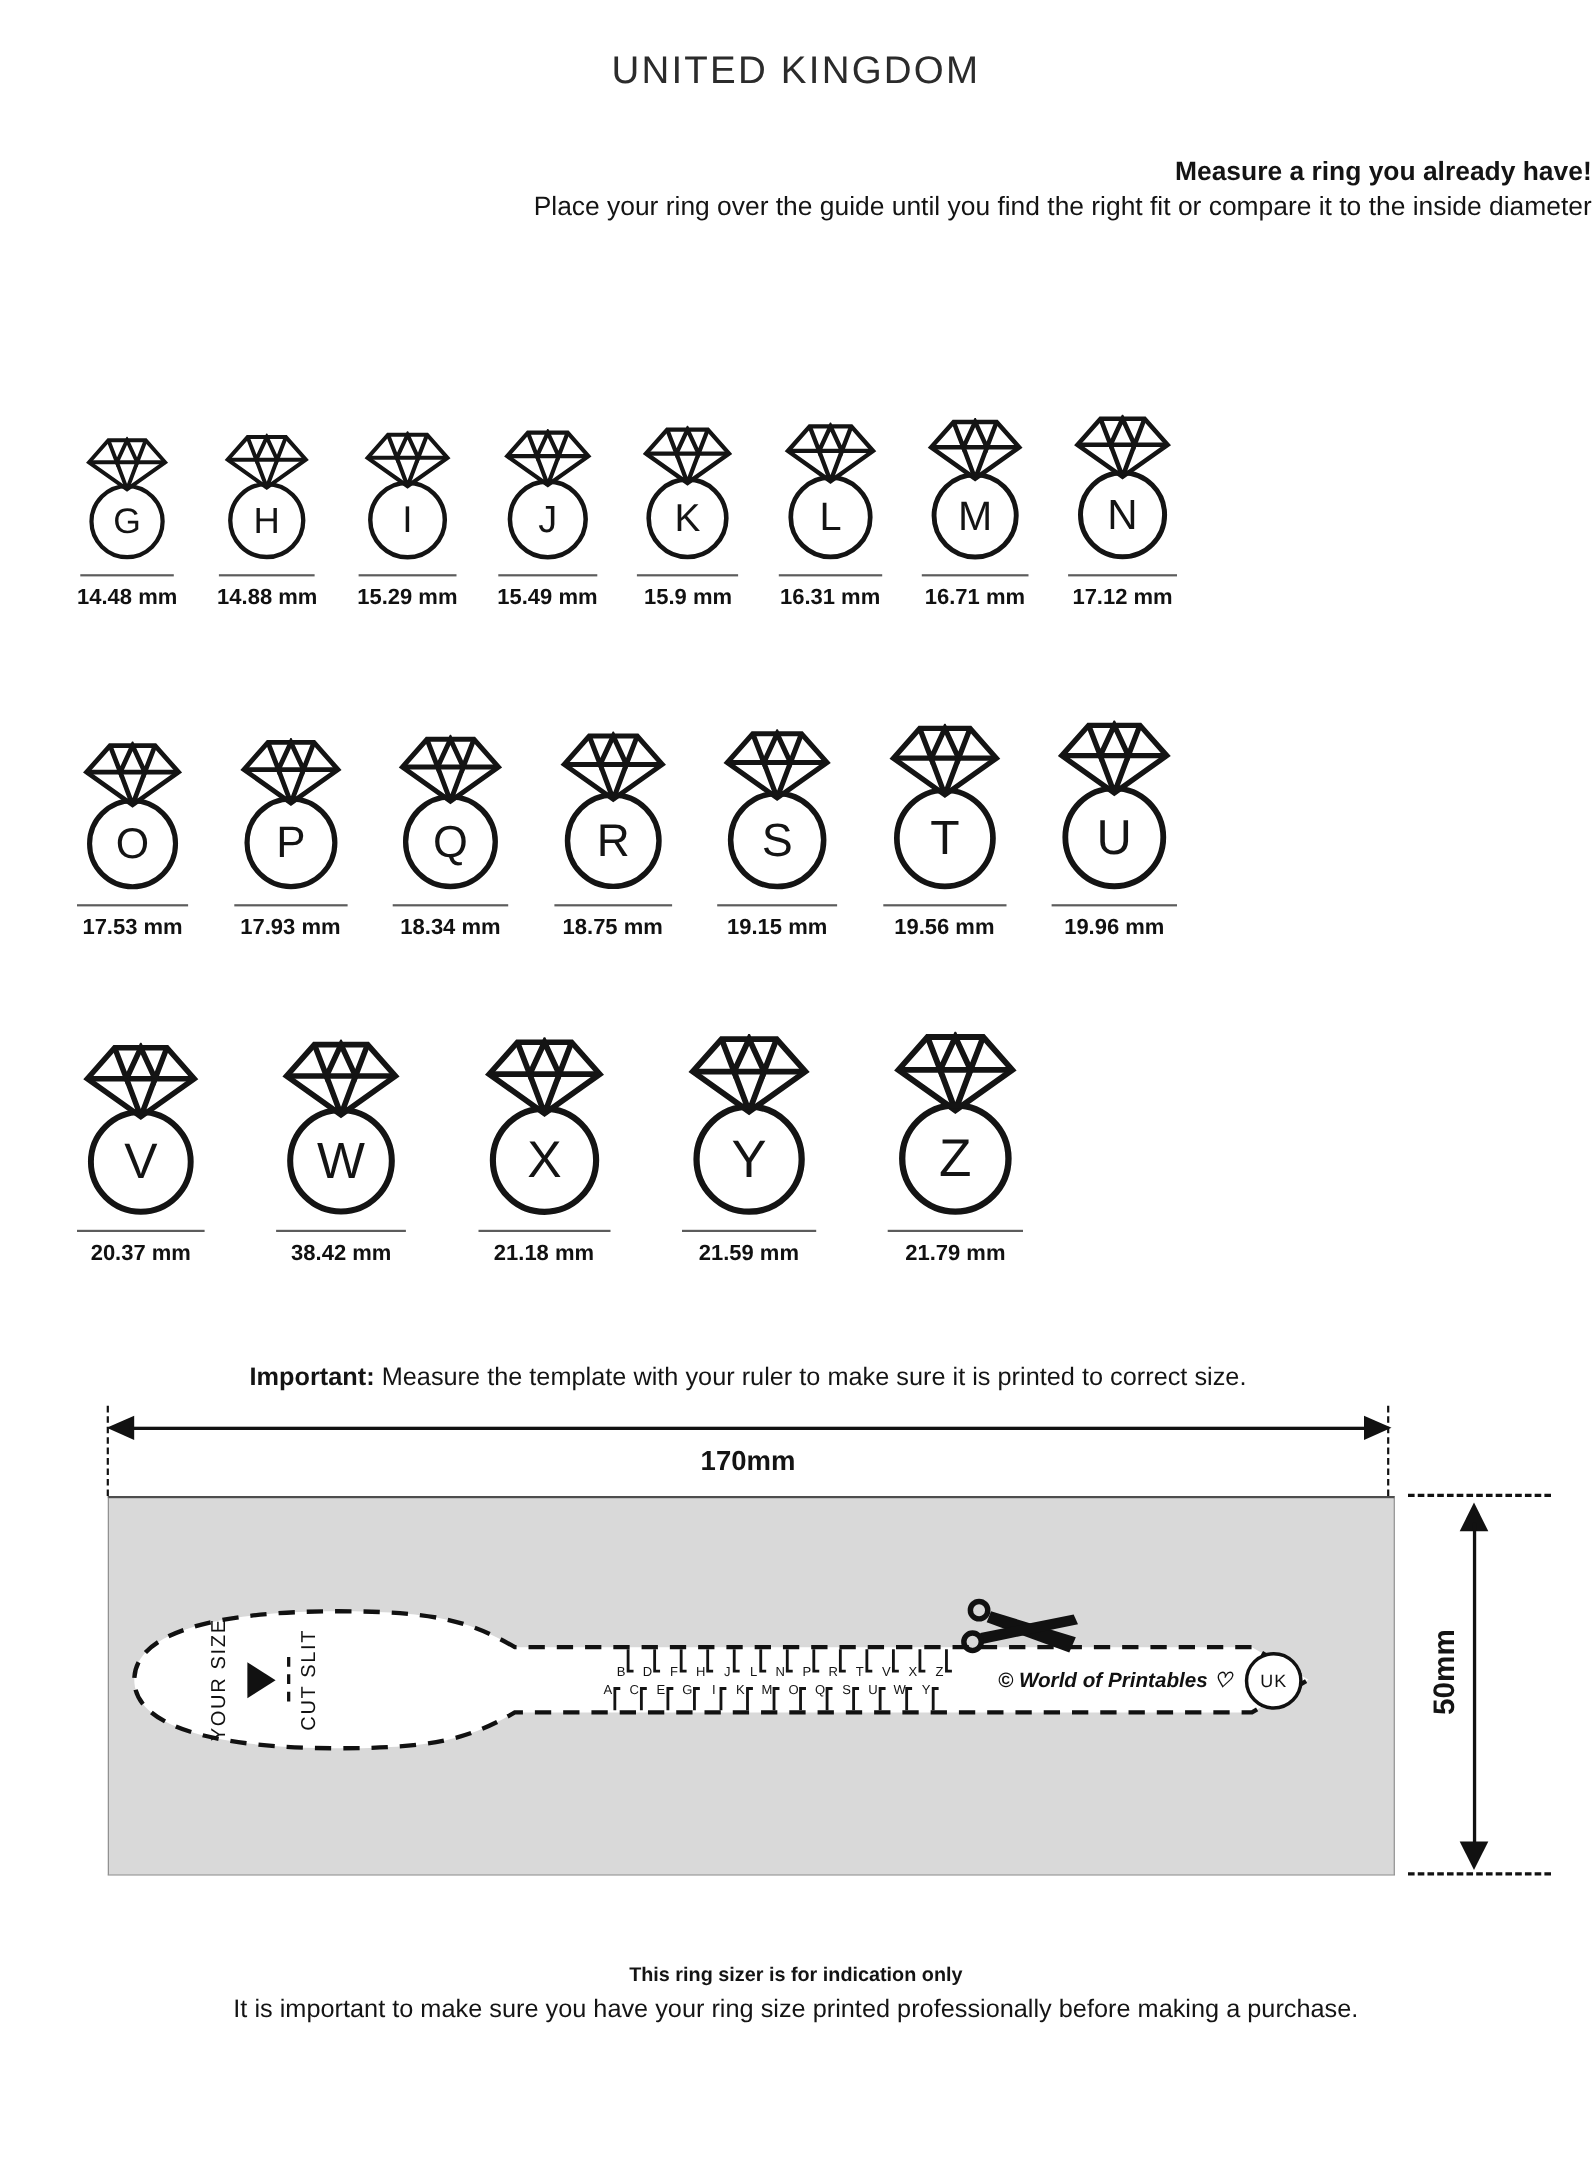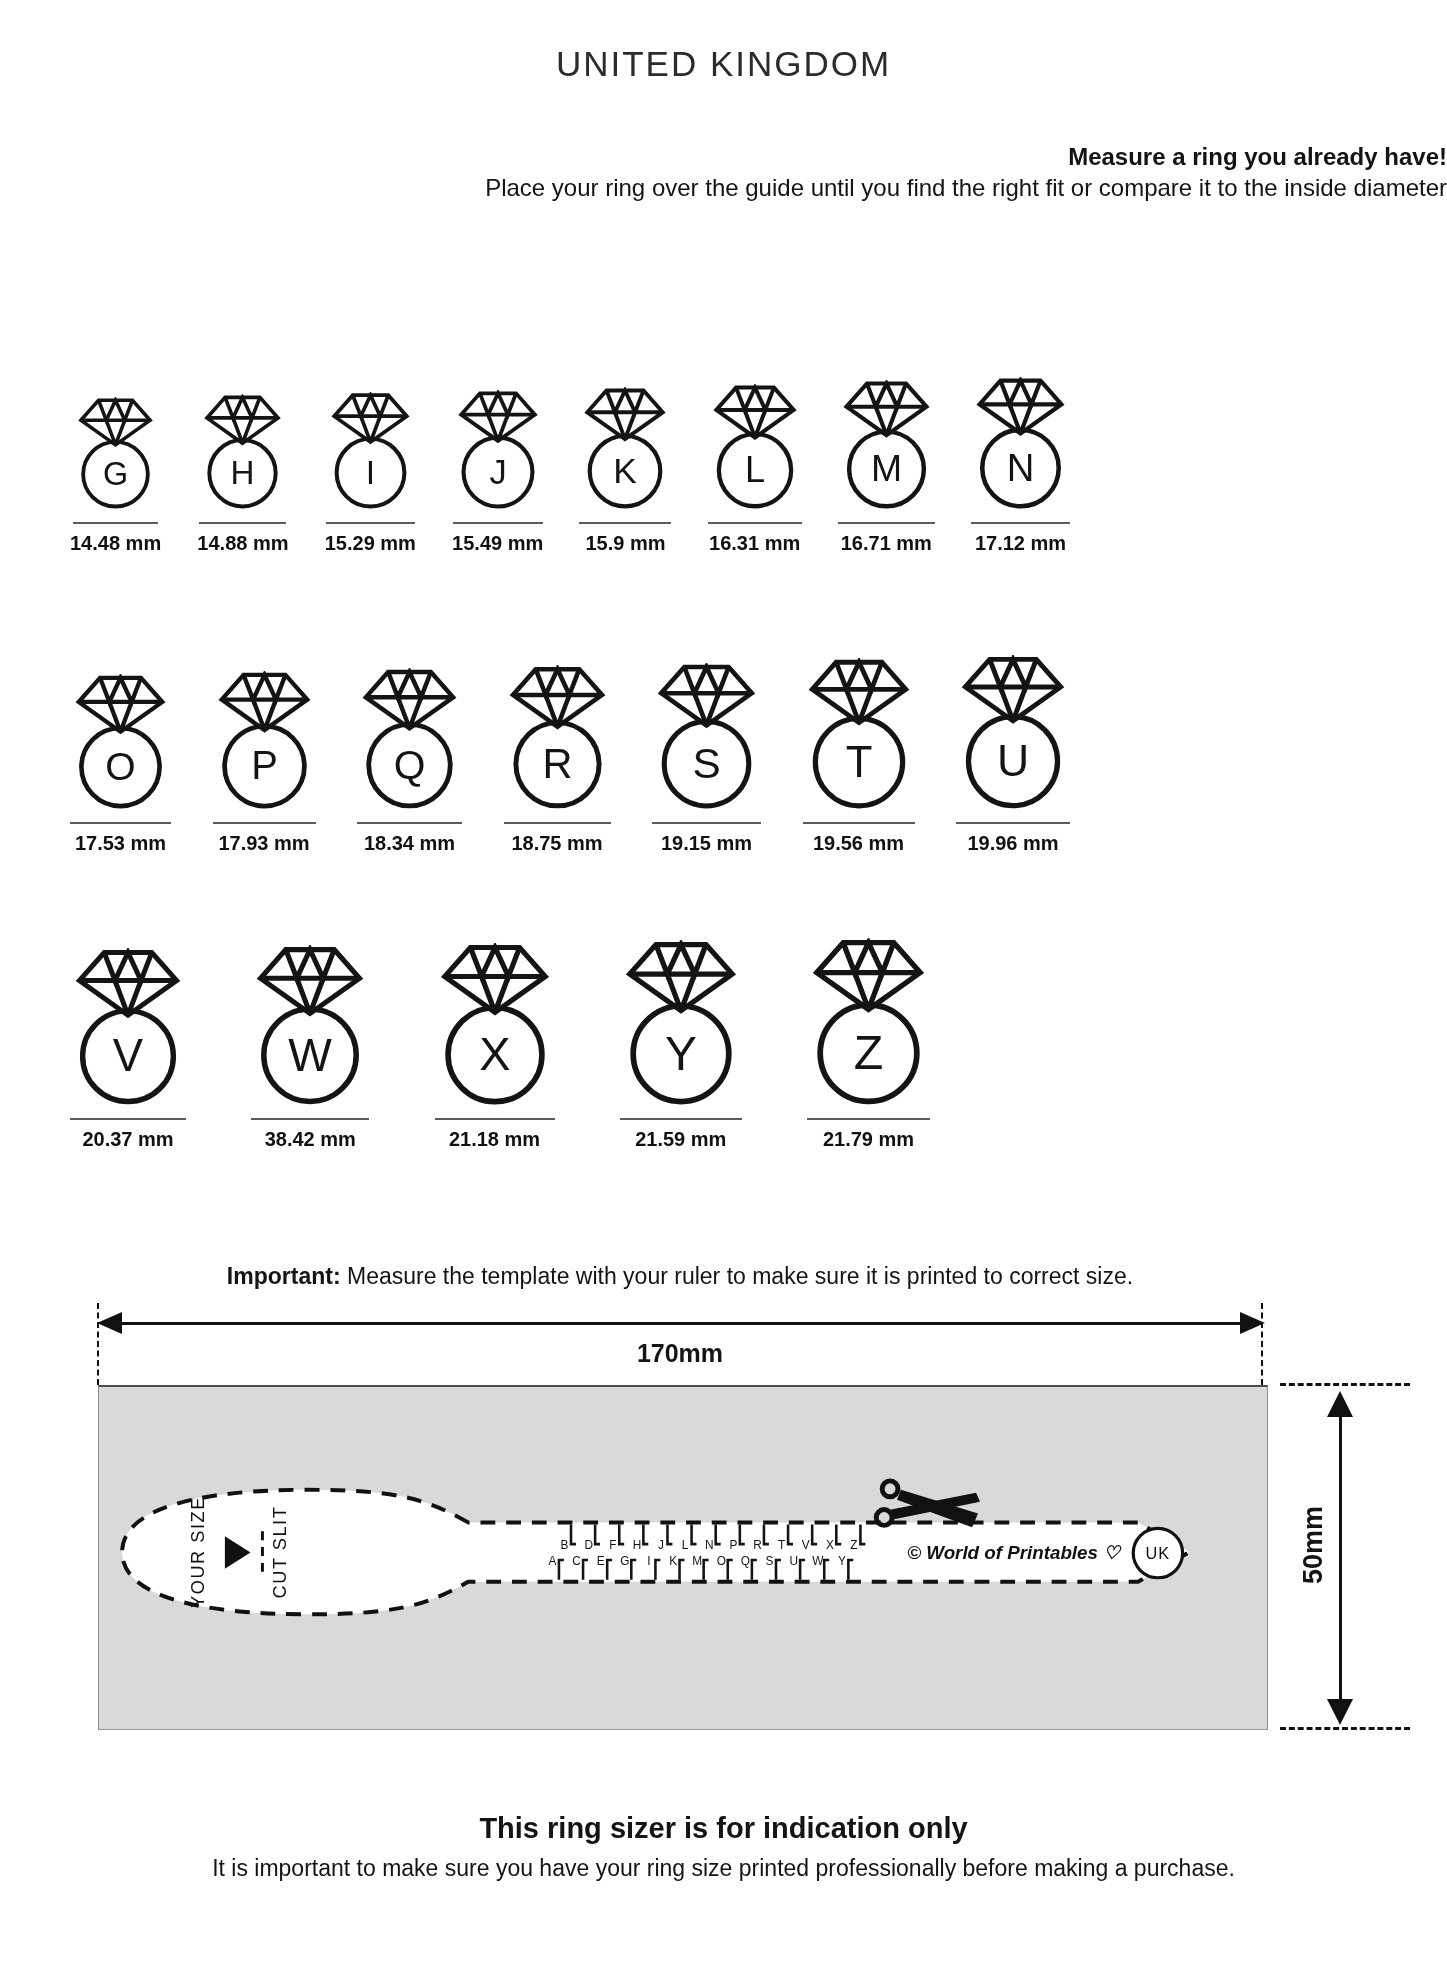--- a/index.html
+++ b/index.html
@@ -18,21 +18,21 @@
   
   .ring-row { display:flex; justify-content:space-between; align-items:flex-end; }
   .row-1 { width:1000px; margin:174px 0 0 70px; }
   .row-2 { width:1000px; margin:100px 0 0 70px; }
   .row-3 { width:860px;  margin:83px  0 0 70px; }
   .ring-item { display:flex; flex-direction:column; align-items:center; }
   .ring-line { height:2px; background:#5c5c5c; margin-top:13px; }
   .ring-mm { font-size:20px; margin-top:8px; color:#111; white-space:nowrap;font-weight:bold; }
   svg text { font-family:"Liberation Sans", sans-serif; }
   
-  .sizer-section { position:relative; width:1447px; height:470px; margin-top:112px; }
+  .sizer-section { position:relative; width:1447px; height:470px; margin-top:87px; }
   .important { position:absolute; left:98px; top:0; width:1164px; text-align:center; font-size:23px; }
   .important .b { font-weight:bold; }
   .dashv { position:absolute; top:40px; height:82px; width:0; border-left:2.5px dashed #111; }
   .dashv.l { left:97px; } .dashv.r { left:1261px; }
   .h-arrow-line { position:absolute; left:118px; top:59px; width:1126px; height:3px; background:#111; }
   .h-arrow-tri { position:absolute; top:49px; width:0; height:0; border-top:11px solid transparent; border-bottom:11px solid transparent; }
   .h-arrow-tri.l { left:97px;  border-right:25px solid #111; }
   .h-arrow-tri.r { left:1240px; border-left:25px solid #111; }
   .mm170 { position:absolute; left:98px; top:76px; width:1164px; text-align:center; font-size:25px; font-weight:bold; }
   .gray-box { position:absolute; left:98px; top:122px; width:1170px; height:345px; background:#d9d9d9;
@@ -40,21 +40,21 @@
   .dashh { position:absolute; left:1280px; width:130px; height:0; border-top:3px dashed #111; }
   .dashh.t { top:120px; } .dashh.b { top:464px; }
   .v-arrow-line { position:absolute; left:1339px; top:146px; width:3px; height:296px; background:#111; }
   .v-arrow-tri { position:absolute; left:1327px; width:0; height:0; border-left:13.5px solid transparent; border-right:13.5px solid transparent; }
   .v-arrow-tri.t { top:128px; border-bottom:26px solid #111; }
   .v-arrow-tri.b { top:436px; border-top:26px solid #111; }
   .mm50 { position:absolute; left:1256px; top:266px; width:115px; height:32px; text-align:center;
           font-size:27px; font-weight:bold; transform:rotate(-90deg); }
   
   .footer { text-align:center; margin-top:74px; font-size:23px; line-height:1.5; }
-  .footer .b { font-weight:bold; font-size:29px; }
+  .footer .b { font-weight:bold; font-size:18px; }
 </style>
 </head>
 <body>
 
 <div class="header">
   <div class="subtitle">UNITED KINGDOM</div>
 </div>
 
 <div class="intro">
   <div class="b">Measure a ring you already have!</div>

